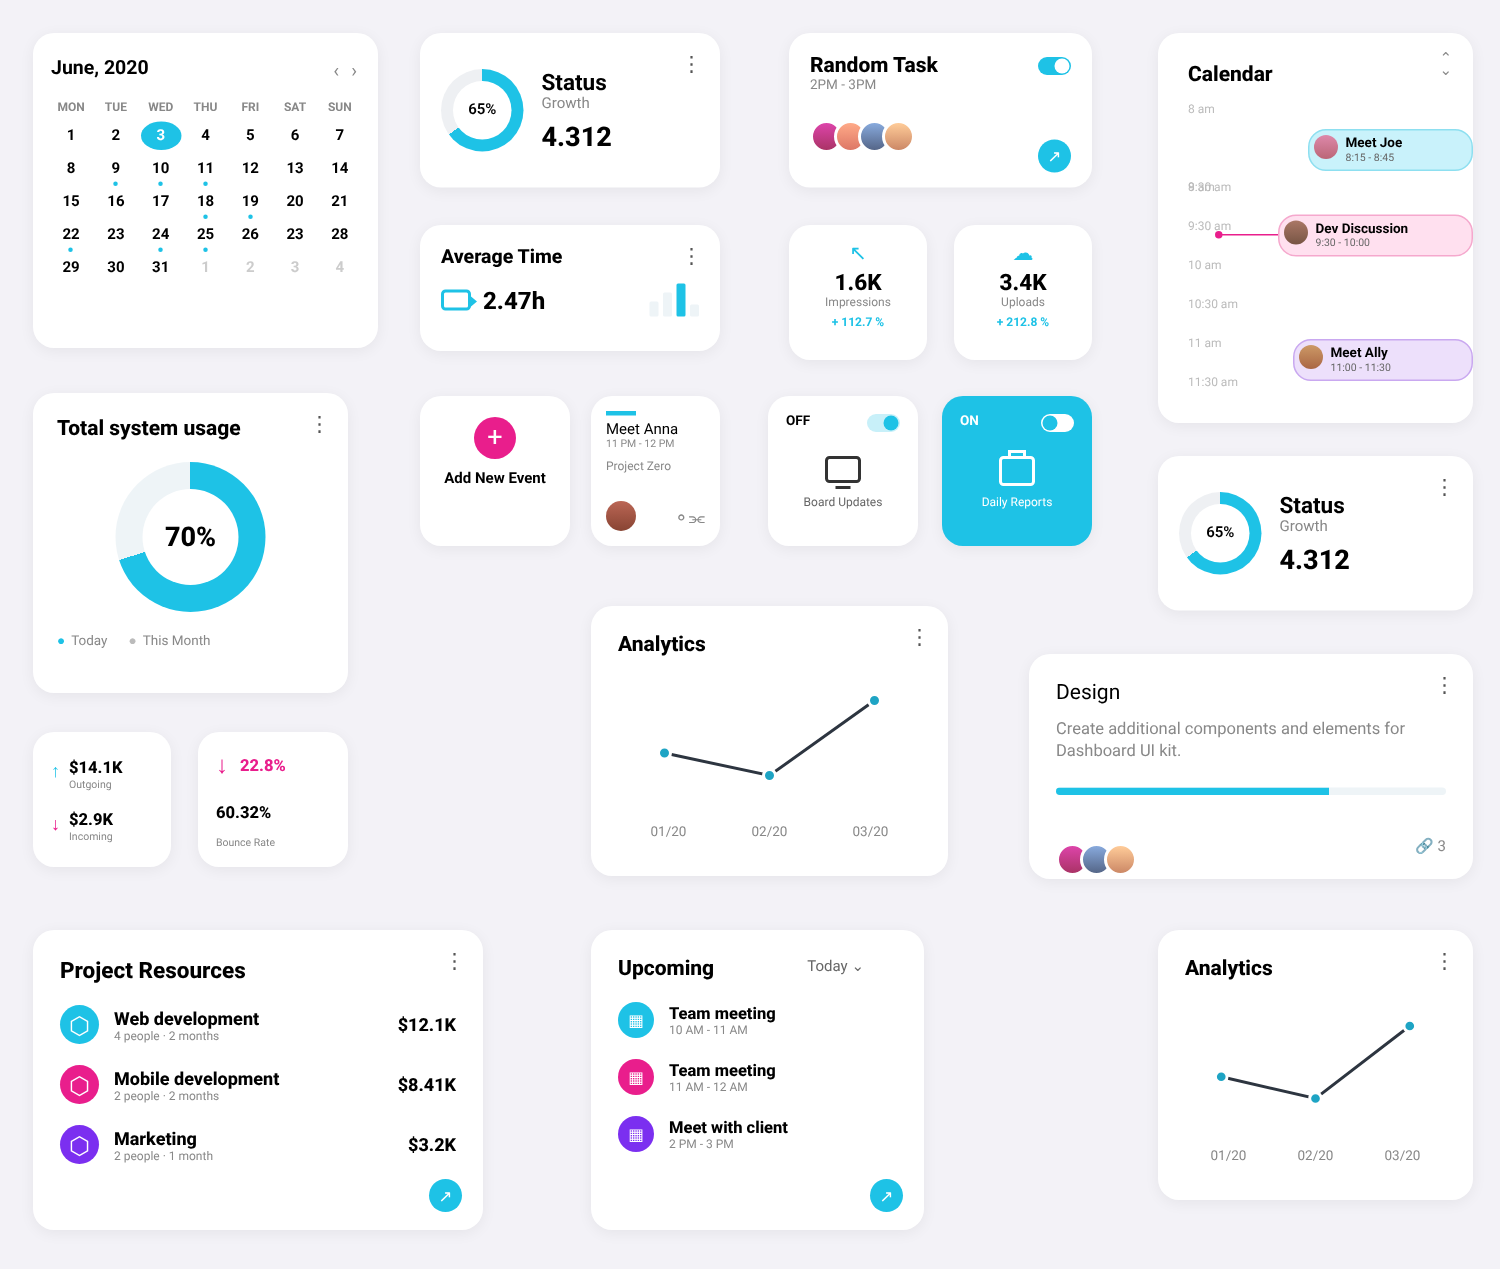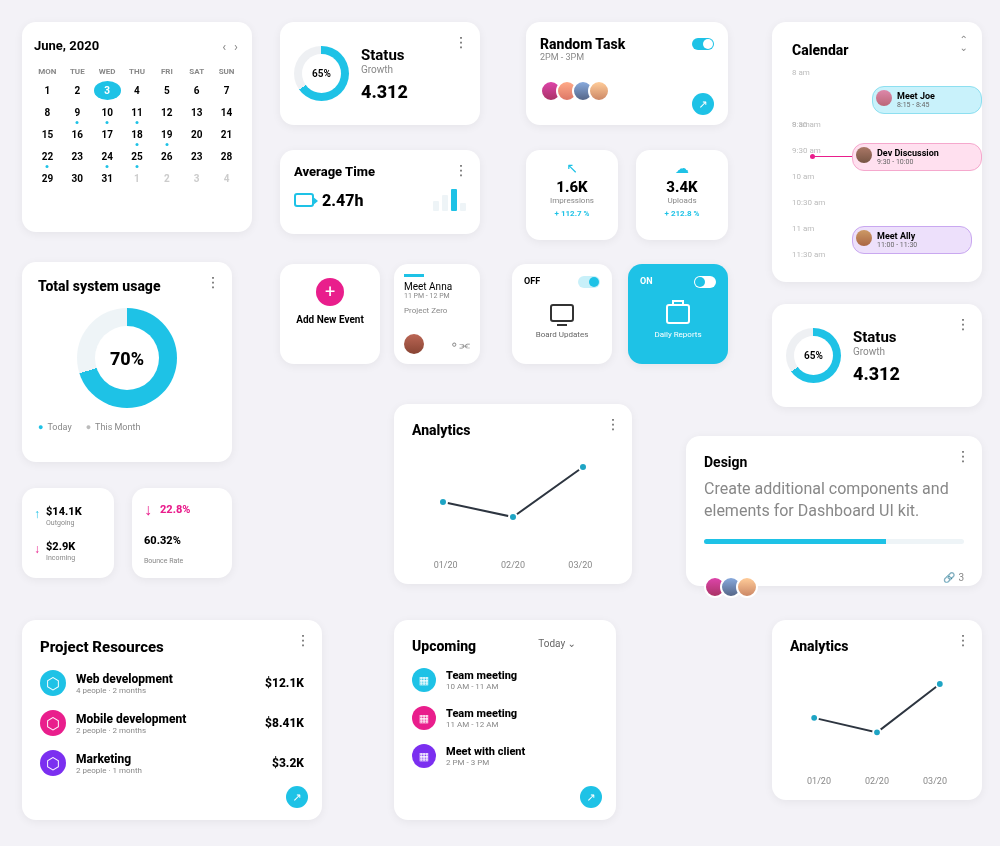--- a/index.html
+++ b/index.html
@@ -53,21 +53,21 @@
 .evt{position:absolute;border-radius:12px;padding:4px 8px 4px 24px;font-size:8px}
 .evt .en{font-weight:700;font-size:9px}
 .evt .et{font-size:7px;color:#666}
 .evt-av{position:absolute;left:3px;top:3px;width:16px;height:16px;border-radius:50%}
 .evt1{background:#c9f2fb;border:1px solid #8ddff0;left:80px;top:18px;width:110px}
 .evt1 .evt-av{background:linear-gradient(#d8a,#b67)}
 .evt2{background:#ffe0ef;border:1px solid #f5a8cd;left:60px;top:75px;width:130px}
 .evt2 .evt-av{background:linear-gradient(#a76,#754)}
 .evt2-line{position:absolute;left:20px;top:88px;width:40px;height:1px;background:#e91e8c}
 .evt2-dot{position:absolute;left:18px;top:86px;width:5px;height:5px;background:#e91e8c;border-radius:50%}
-.evt3{background:#ede0fb;border:1px solid #c9a8f0;left:60px;top:158px;width:120px}
+.evt3{background:#ede0fb;border:1px solid #c9a8f0;left:70px;top:158px;width:120px}
 .evt3 .evt-av{background:linear-gradient(#c96,#a64)}
 
 
 .avgtime{left:280px;top:150px;width:200px;height:84px;padding:14px}
 .avgtime .ttl{font-size:13px;font-weight:800}
 .avgtime .row{display:flex;align-items:center;margin-top:10px}
 .tag-ic{width:20px;height:14px;border:2px solid #1ec2e6;border-radius:3px;margin-right:8px;position:relative}
 .tag-ic::after{content:"";position:absolute;right:-6px;top:1px;width:0;height:0;border-top:5px solid transparent;border-bottom:5px solid transparent;border-left:6px solid #1ec2e6}
 .avgtime .val{font-size:16px;font-weight:800}
 .mini-bars{display:flex;align-items:flex-end;gap:3px;margin-left:auto}
@@ -135,26 +135,26 @@
 .up{color:#1ec2e6}.dn{color:#e91e8c}
 .fin2{left:132px;top:488px;width:100px;height:90px;padding:12px}
 .fin2 .r1{display:flex;align-items:center;margin-bottom:10px}
 .fin2 .v{font-size:11px;font-weight:800}
 .fin2 .l{font-size:7px;color:#888}
 
 
 .ana{left:394px;top:404px;width:238px;height:180px;padding:18px}
 .ana .ttl{font-size:14px;font-weight:800}
 .ana-chart{position:relative;height:90px;margin-top:14px}
-.ana-lbls{display:flex;justify-content:space-around;font-size:9px;color:#888;margin-top:18px}
+.ana-lbls{display:flex;justify-content:space-around;font-size:9px;color:#888;margin-top:8px}
 
 
 .design{left:686px;top:436px;width:296px;height:150px;padding:18px}
-.design .ttl{font-size:14px;font-weight:700}
-.design .desc{font-size:16px;color:#888;margin-top:8px;line-height:1.4}
+.design .ttl{font-size:14px;font-weight:400}
+.design .desc{font-size:11px;color:#888;margin-top:8px;line-height:1.4}
 .prog{height:5px;background:#eef4f7;border-radius:3px;margin-top:16px;overflow:hidden}
 .prog-fill{height:100%;width:70%;background:#1ec2e6}
 .design-bot{display:flex;justify-content:space-between;align-items:center;margin-top:14px}
 .att{font-size:10px;color:#888}
 
 
 .pres{left:22px;top:620px;width:300px;height:200px;padding:18px}
 .pres .ttl{font-size:15px;font-weight:800}
 .pres-item{display:flex;align-items:center;margin-top:14px}
 .pres-ic{width:26px;height:26px;border-radius:50%;display:flex;align-items:center;justify-content:center;color:#fff;margin-right:10px;flex-shrink:0}

